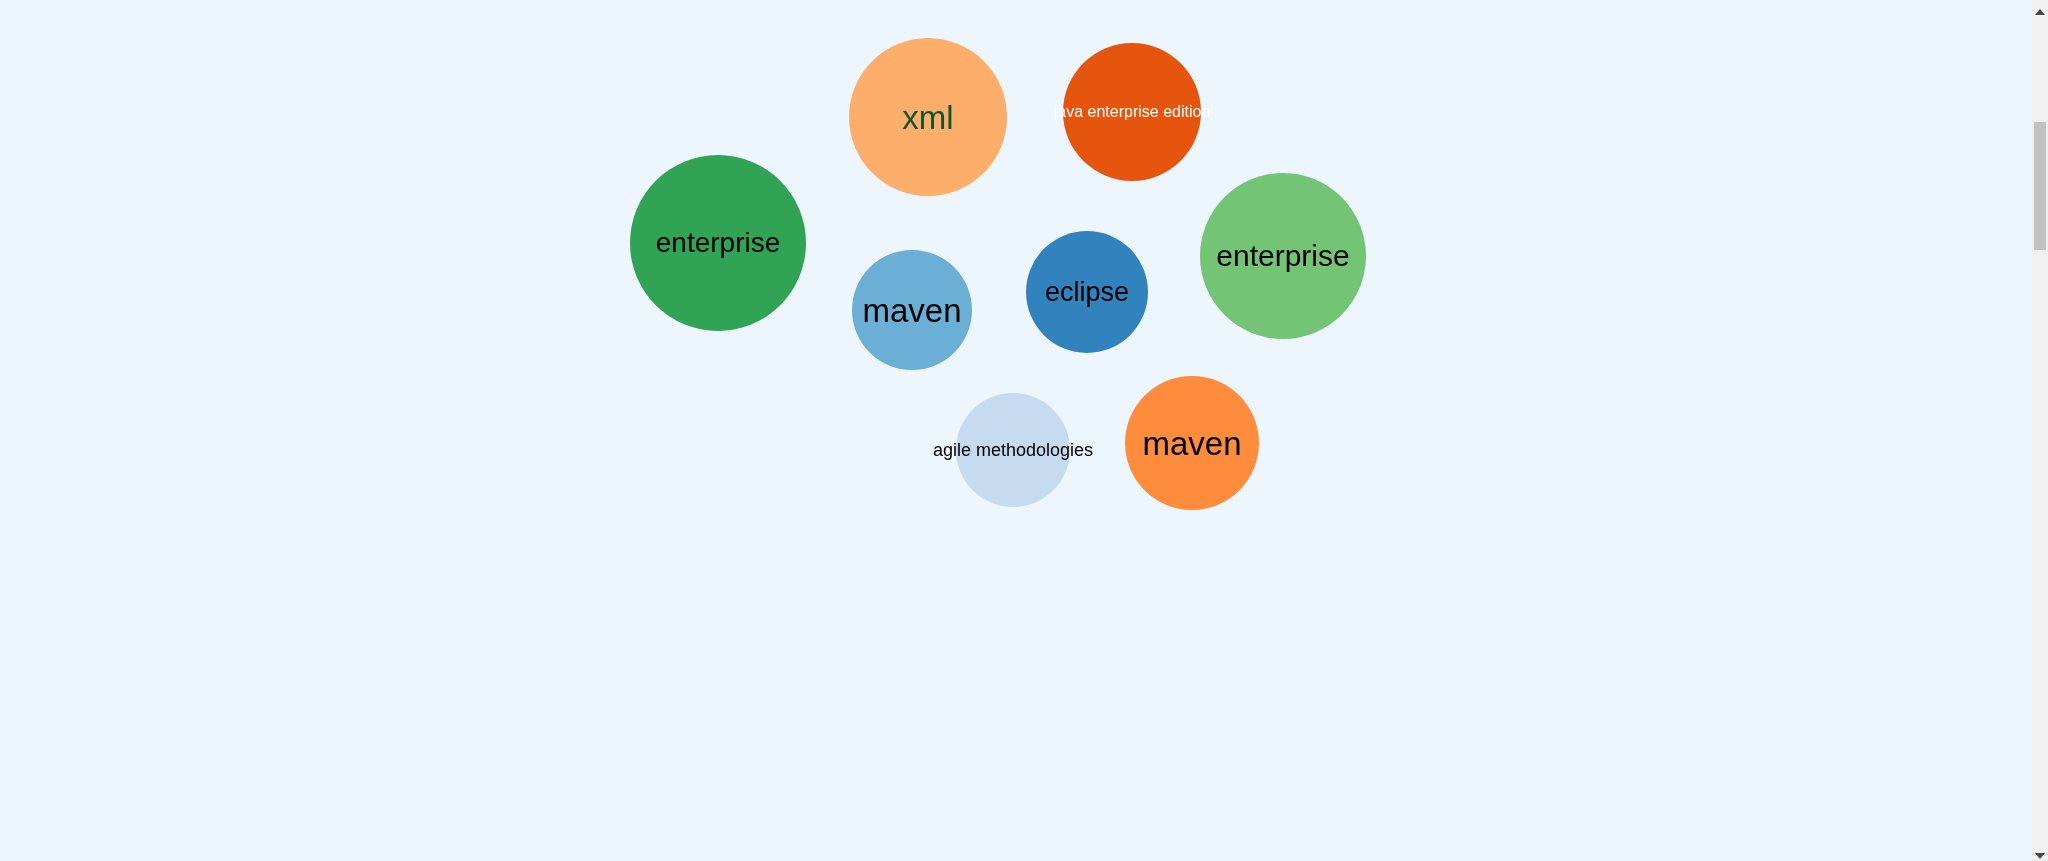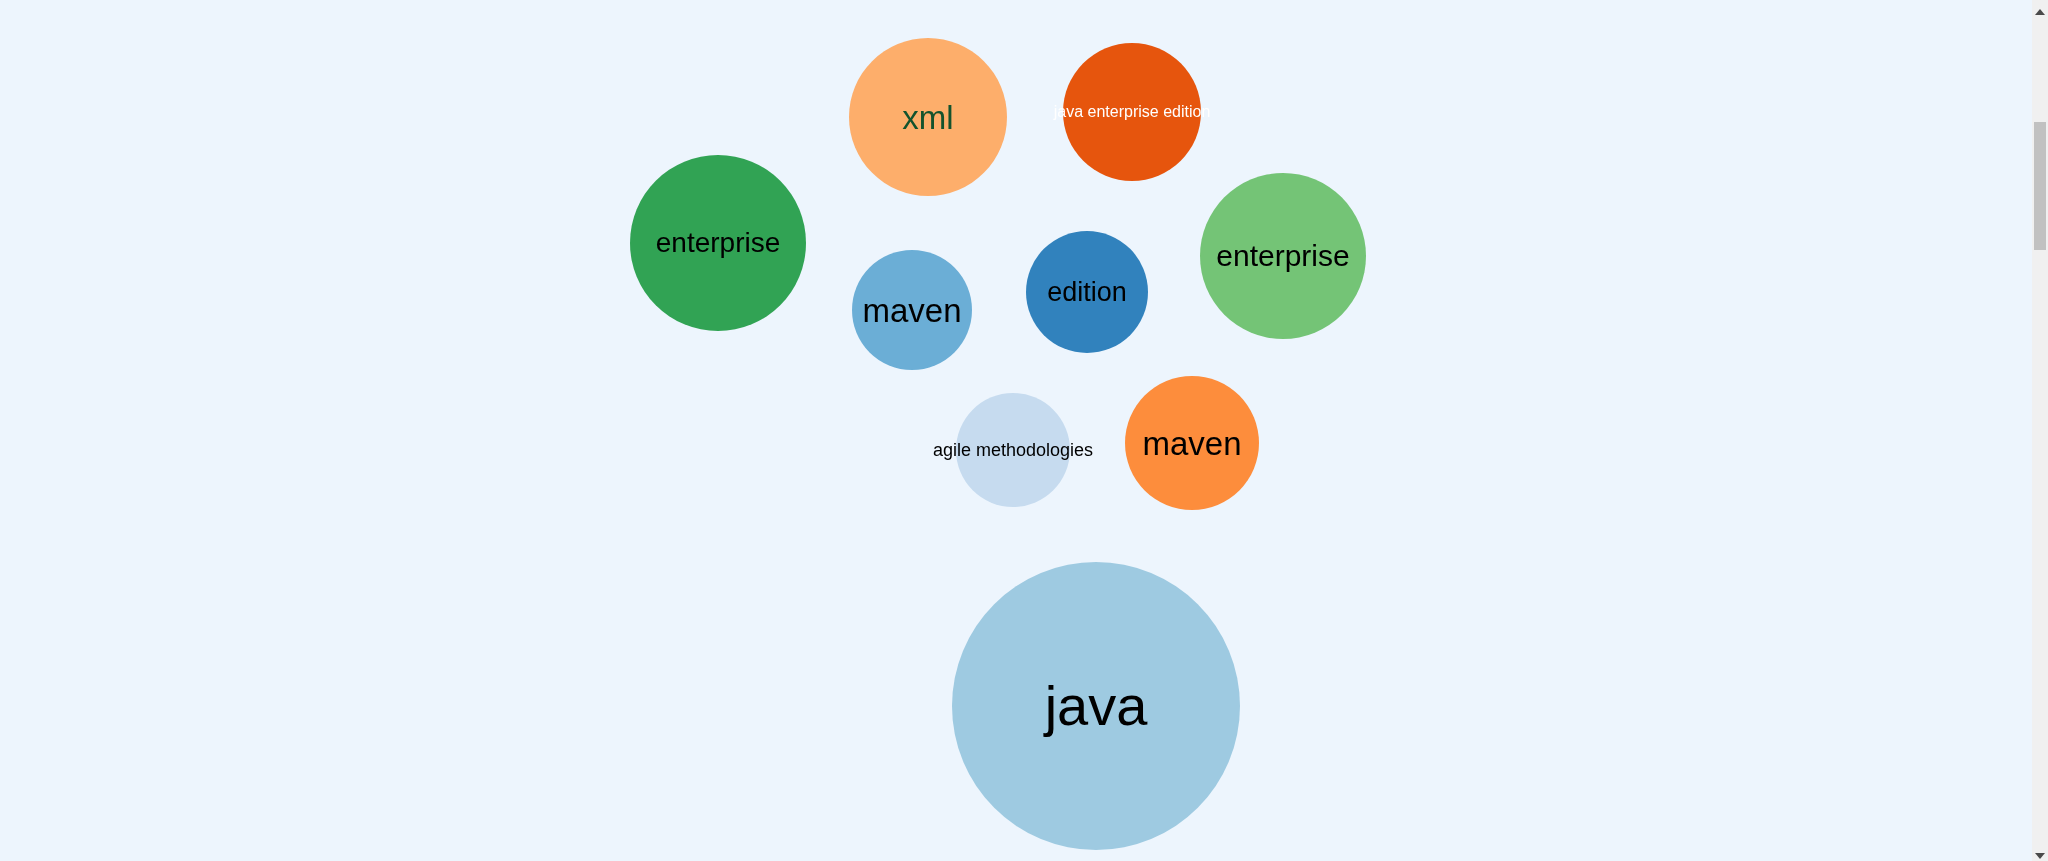--- a/index.html
+++ b/index.html
@@ -64,40 +64,37 @@
     left: 2px;
     top: 122px;
     width: 12px;
     height: 128px;
   }
 </style>
 </head>
 <body style="background: rgb(237, 245, 253);">
 
 <div class="stage" id="stage">
-    <div class="bubble" style="left: 952px; top: 562px; width: 288px; height: 288px; background: rgb(158, 202, 225);">
-      <span class="bubble-label" style="font-size: 56px; color: rgb(0, 0, 0);">java</span>
-    </div>
     <div class="bubble" style="left: 630px; top: 155px; width: 176px; height: 176px; background: rgb(49, 163, 84);">
       <span class="bubble-label" style="font-size: 28px; color: rgb(0, 0, 0);">enterprise</span>
     </div>
     <div class="bubble" style="left: 1200px; top: 173px; width: 166px; height: 166px; background: rgb(116, 196, 118);">
       <span class="bubble-label" style="font-size: 30px; color: rgb(0, 0, 0);">enterprise</span>
     </div>
     <div class="bubble" style="left: 849px; top: 38px; width: 158px; height: 158px; background: rgb(253, 174, 107);">
       <span class="bubble-label" style="font-size: 33px; color: #14532d; text-align: center;">xml</span>
     </div>
     <div class="bubble" style="left: 1063px; top: 43px; width: 138px; height: 138px; background: rgb(230, 85, 13);">
       <span class="bubble-label" style="font-size: 16px; color: #ffffff;">java enterprise edition</span>
     </div>
     <div class="bubble" style="left: 1125px; top: 376px; width: 134px; height: 134px; background: rgb(253, 141, 60);">
       <span class="bubble-label" style="font-size: 33px; color: rgb(0, 0, 0);">maven</span>
     </div>
     <div class="bubble" style="left: 1026px; top: 231px; width: 122px; height: 122px; background: rgb(49, 130, 189);">
-      <span class="bubble-label" style="font-size: 27px; color: rgb(0, 0, 0);">edition</span>
+      <span class="bubble-label" style="font-size: 27px; color: rgb(0, 0, 0);">eclipse</span>
     </div>
     <div class="bubble" style="left: 852px; top: 250px; width: 120px; height: 120px; background: rgb(107, 174, 214);">
       <span class="bubble-label" style="font-size: 33px; color: rgb(0, 0, 0);">maven</span>
     </div>
     <div class="bubble" style="left: 956px; top: 393px; width: 114px; height: 114px; background: rgb(198, 219, 239);">
       <span class="bubble-label" style="font-size: 18px; color: rgb(0, 0, 0);">agile methodologies</span>
     </div>
   </div>
 
 <div class="scrollbar-track" id="sb-track" style="background: rgb(240, 240, 240);">

